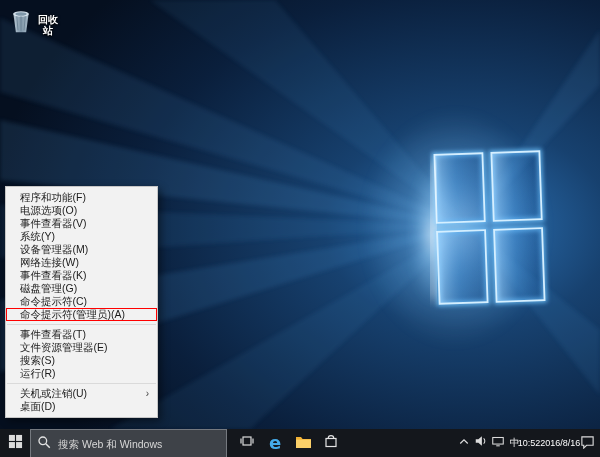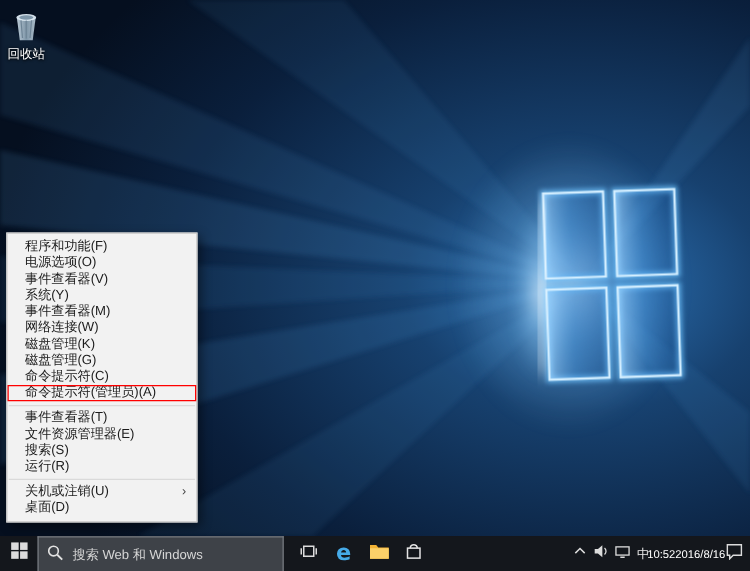--- a/index.html
+++ b/index.html
@@ -8,22 +8,23 @@
     font-family:"Liberation Sans","DejaVu Sans",sans-serif;
     -webkit-font-smoothing:antialiased;
   }
   
   .wallpaper{position:absolute;left:0;top:0;width:600px;height:429px;}
   .wallpaper svg{display:block;width:100%;height:100%;}
 
   
   .desktop-icon{
     position:absolute;left:6px;top:6px;width:52px;
-    display:flex;flex-direction:column;align-items:flex-start;gap:2px;
+    display:flex;flex-direction:row;align-items:flex-end;gap:2px;
     cursor:default;
+    font-weight:bold;
   }
   .desktop-icon .glyph svg{display:block;}
   .desktop-icon .icon-label{
     font-size:10px;color:#fff;text-align:center;line-height:11px;
     text-shadow:0 1px 2px rgba(0,0,0,.9), 0 0 3px rgba(0,0,0,.8);
   }
 
   
   .context-menu{
     position:absolute;left:5px;top:186px;width:153px;box-sizing:border-box;
@@ -160,27 +161,27 @@
     <div class="menu-item">
         <span>电源选项(O)</span>
       </div>
     <div class="menu-item">
         <span>事件查看器(V)</span>
       </div>
     <div class="menu-item">
         <span>系统(Y)</span>
       </div>
     <div class="menu-item">
-        <span>事件查看器(M)</span>
+        <span>设备管理器(M)</span>
       </div>
     <div class="menu-item">
         <span>网络连接(W)</span>
       </div>
     <div class="menu-item">
-        <span>磁盘管理(K)</span>
+        <span>事件查看器(K)</span>
       </div>
     <div class="menu-item">
         <span>磁盘管理(G)</span>
       </div>
     <div class="menu-item">
         <span>命令提示符(C)</span>
       </div>
     <div class="menu-item annotated">
         <span>命令提示符(管理员)(A)</span>
       </div>

